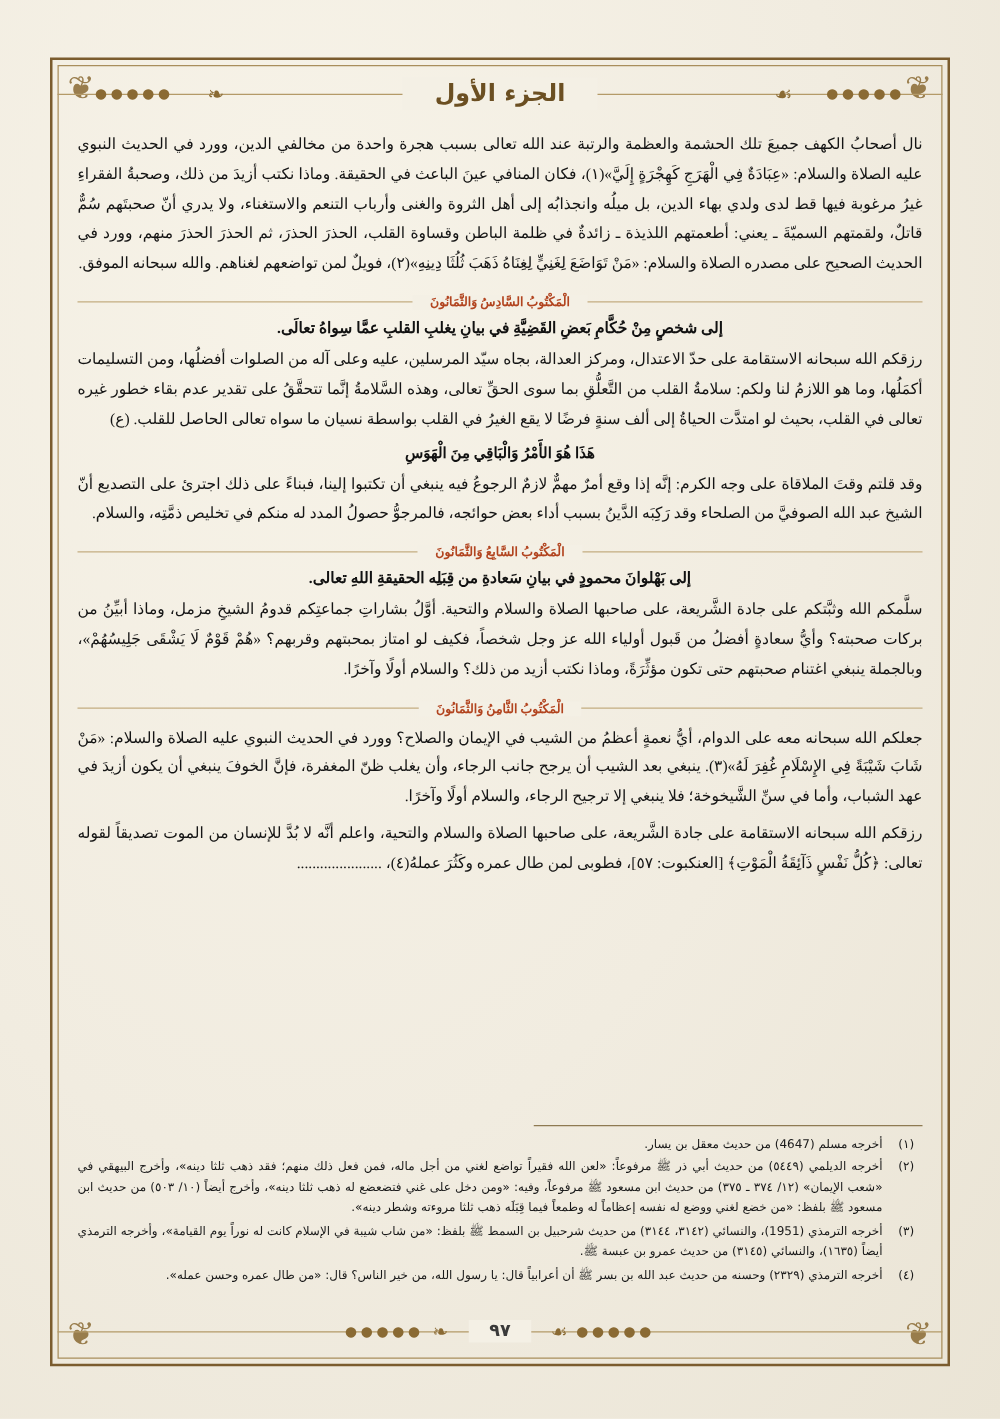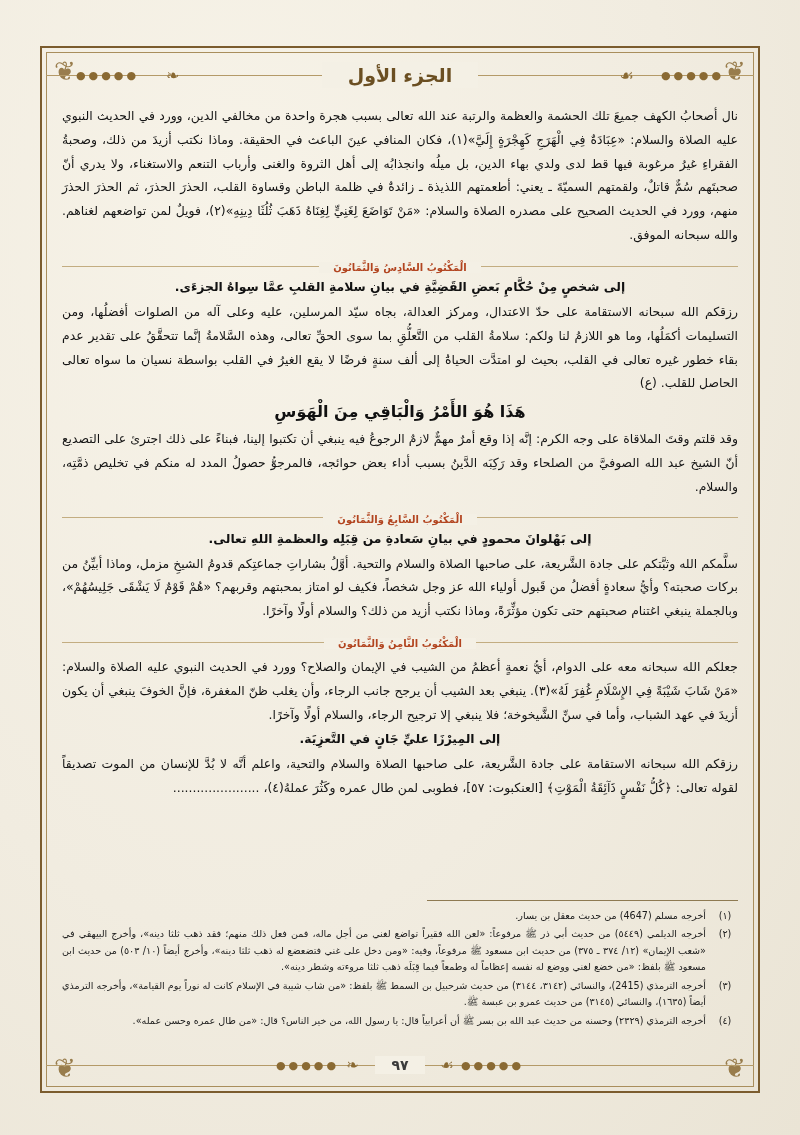--- a/index.html
+++ b/index.html
@@ -111,20 +111,21 @@
   
   .content {
     position: absolute;
     left: 62px;
     top: 104px;
     right: 62px;
     bottom: 96px;
     text-align: justify;
     direction: rtl;
     color: #1c1c1c;
+    font-family: Liberation Serif, serif;
   }
   p.para {
     margin: 0 0 5px 0;
     font-size: 12.4px;
     line-height: 1.92;
     text-align: justify;
     text-justify: inter-word;
     color: #141414;
   }
   p.para.first { text-indent: 0; }
@@ -152,21 +153,21 @@
   }
   .section-sub {
     text-align: center;
     font-size: 12.4px;
     font-weight: bold;
     margin: 1px 0 6px 0;
     color: #111;
   }
   .inline-mid {
     text-align: center;
-    font-size: 16px;
+    font-size: 12px;
     font-weight: bold;
     margin: 7px 0 6px 0;
     letter-spacing: 0.5px;
     color: #111;
   }
 
   
   .footnotes {
     position: absolute;
     left: 62px;
@@ -265,57 +266,56 @@
   </div>
 
   <div class="content">
 
     <p class="para first">نال أصحابُ الكهف جميعَ تلك الحشمة والعظمة والرتبة عند الله تعالى بسبب هجرة واحدة من مخالفي الدين، وورد في الحديث النبوي عليه الصلاة والسلام: «عِبَادَةٌ فِي الْهَرَجِ كَهِجْرَةٍ إِلَيَّ»(١)، فكان المنافي عينَ الباعث في الحقيقة. وماذا نكتب أزيدَ من ذلك، وصحبةُ الفقراءِ غيرُ مرغوبة فيها قط لدى ولدي بهاء الدين، بل ميلُه وانجذابُه إلى أهل الثروة والغنى وأرباب التنعم والاستغناء، ولا يدري أنّ صحبتَهم سُمٌّ قاتلٌ، ولقمتهم السميّةَ ـ يعني: أطعمتهم اللذيذة ـ زائدةٌ في ظلمة الباطن وقساوة القلب، الحذرَ الحذرَ، ثم الحذرَ الحذرَ منهم، وورد في الحديث الصحيح على مصدره الصلاة والسلام: «مَنْ تَوَاضَعَ لِغَنِيٍّ لِغِنَاهُ ذَهَبَ ثُلُثَا دِينِهِ»(٢)، فويلٌ لمن تواضعهم لغناهم. والله سبحانه الموفق.</p>
 
     <div class="section-head">
       <div class="rule"></div>
       <span class="label">الْمَكْتُوبُ السَّادِسُ وَالثَّمَانُونَ</span>
     </div>
-    <div class="section-sub">إلى شخصٍ مِنْ حُكَّامِ بَعضِ القَضِيَّةِ في بيانِ سلامةِ القلبِ عمَّا سِواهُ الجزءَى.</div>
+    <div class="section-sub">إلى شخصٍ مِنْ حُكَّامِ بَعضِ القَضِيَّةِ في بيانِ يغلبِ القلبِ عمَّا سِواهُ تعالَى.</div>
     <p class="para">رزقكم الله سبحانه الاستقامة على حدّ الاعتدال، ومركز العدالة، بجاه سيّد المرسلين، عليه وعلى آله من الصلوات أفضلُها، ومن التسليمات أكمَلُها، وما هو اللازمُ لنا ولكم: سلامةُ القلب من التَّعلُّقِ بما سوى الحقِّ تعالى، وهذه السَّلامةُ إنَّما تتحقَّقُ على تقدير عدم بقاء خطور غيره تعالى في القلب، بحيث لو امتدَّت الحياةُ إلى ألف سنةٍ فرضًا لا يقع الغيرُ في القلب بواسطة نسيان ما سواه تعالى الحاصل للقلب. (ع)</p>
     <div class="inline-mid">هَذَا هُوَ الأَمْرُ وَالْبَاقِي مِنَ الْهَوَسِ</div>
     <p class="para">وقد قلتم وقتَ الملاقاة على وجه الكرم: إنَّه إذا وقع أمرٌ مهمٌّ لازمٌ الرجوعُ فيه ينبغي أن تكتبوا إلينا، فبناءً على ذلك اجترئ على التصديع أنّ الشيخ عبد الله الصوفيَّ من الصلحاء وقد رَكِبَه الدَّينُ بسبب أداء بعض حوائجه، فالمرجوُّ حصولُ المدد له منكم في تخليص ذمَّتِه، والسلام.</p>
 
     <div class="section-head">
       <div class="rule"></div>
       <span class="label">الْمَكْتُوبُ السَّابِعُ وَالثَّمَانُونَ</span>
     </div>
-    <div class="section-sub">إلى بَهْلوانَ محمودٍ في بيانِ سَعادةِ من قِبَلِه والعظمةِ اللهِ تعالى.</div>
+    <div class="section-sub">إلى بَهْلوانَ محمودٍ في بيانِ سَعادةِ من قِبَلِه الحقيقةِ اللهِ تعالى.</div>
     <p class="para">سلَّمكم الله وثبَّتكم على جادة الشَّريعة، على صاحبها الصلاة والسلام والتحية. أوَّلُ بشاراتِ جماعتِكم قدومُ الشيخِ مزمل، وماذا أبيِّنُ من بركات صحبته؟ وأيُّ سعادةٍ أفضلُ من قَبول أولياء الله عز وجل شخصاً، فكيف لو امتاز بمحبتهم وقربهم؟ «هُمْ قَوْمٌ لَا يَشْقَى جَلِيسُهُمْ»، وبالجملة ينبغي اغتنام صحبتهم حتى تكون مؤثِّرَةً، وماذا نكتب أزيد من ذلك؟ والسلام أولًا وآخرًا.</p>
 
     <div class="section-head">
       <div class="rule"></div>
       <span class="label">الْمَكْتُوبُ الثَّامِنُ وَالثَّمَانُونَ</span>
     </div>
     <p class="para">جعلكم الله سبحانه معه على الدوام، أيُّ نعمةٍ أعظمُ من الشيب في الإيمان والصلاح؟ وورد في الحديث النبوي عليه الصلاة والسلام: «مَنْ شَابَ شَيْبَةً فِي الإِسْلَامِ غُفِرَ لَهُ»(٣). ينبغي بعد الشيب أن يرجح جانب الرجاء، وأن يغلب ظنّ المغفرة، فإنَّ الخوفَ ينبغي أن يكون أزيدَ في عهد الشباب، وأما في سنِّ الشَّيخوخة؛ فلا ينبغي إلا ترجيح الرجاء، والسلام أولًا وآخرًا.</p>
 
-    <div class="section-sub">إلى المِيرْزَا عليِّ جَانٍ في التَّعزِيَة.</div>
     <p class="para">رزقكم الله سبحانه الاستقامة على جادة الشَّريعة، على صاحبها الصلاة والسلام والتحية، واعلم أنَّه لا بُدَّ للإنسان من الموت تصديقاً لقوله تعالى: ﴿كُلُّ نَفْسٍ ذَآئِقَةُ الْمَوْتِ﴾ [العنكبوت: ٥٧]، فطوبى لمن طال عمره وكَثُرَ عملهُ(٤)، ......................</p>
 
   </div>
 
   <div class="footnotes">
     <div class="fn-sep"></div>
 
     <div class="fn">
       <span class="num">(١)</span>
       <span class="body">أخرجه مسلم (4647) من حديث معقل بن يسار.</span>
     </div>
     <div class="fn">
       <span class="num">(٢)</span>
       <span class="body">أخرجه الديلمي (٥٤٤٩) من حديث أبي ذر ﷺ مرفوعاً: «لعن الله فقيراً تواضع لغني من أجل ماله، فمن فعل ذلك منهم؛ فقد ذهب ثلثا دينه»، وأخرج البيهقي في «شعب الإيمان» (١٢/ ٣٧٤ ـ ٣٧٥) من حديث ابن مسعود ﷺ مرفوعاً، وفيه: «ومن دخل على غني فتضعضع له ذهب ثلثا دينه»، وأخرج أيضاً (١٠/ ٥٠٣) من حديث ابن مسعود ﷺ بلفظ: «من خضع لغني ووضع له نفسه إعظاماً له وطمعاً فيما قِبَلَه ذهب ثلثا مروءته وشطر دينه».</span>
     </div>
     <div class="fn">
       <span class="num">(٣)</span>
-      <span class="body">أخرجه الترمذي (2415)، والنسائي (٣١٤٢، ٣١٤٤) من حديث شرحبيل بن السمط ﷺ بلفظ: «من شاب شيبة في الإسلام كانت له نوراً يوم القيامة»، وأخرجه الترمذي أيضاً (١٦٣٥)، والنسائي (٣١٤٥) من حديث عمرو بن عبسة ﷺ.</span>
+      <span class="body">أخرجه الترمذي (1951)، والنسائي (٣١٤٢، ٣١٤٤) من حديث شرحبيل بن السمط ﷺ بلفظ: «من شاب شيبة في الإسلام كانت له نوراً يوم القيامة»، وأخرجه الترمذي أيضاً (١٦٣٥)، والنسائي (٣١٤٥) من حديث عمرو بن عبسة ﷺ.</span>
     </div>
     <div class="fn">
       <span class="num">(٤)</span>
       <span class="body">أخرجه الترمذي (٢٣٢٩) وحسنه من حديث عبد الله بن بسر ﷺ أن أعرابياً قال: يا رسول الله، من خير الناس؟ قال: «من طال عمره وحسن عمله».</span>
     </div>
   </div>
 
   <div class="footer-band">
     <div class="footer-rule"></div>
     <span class="footer-dots left">●●●●●</span>

